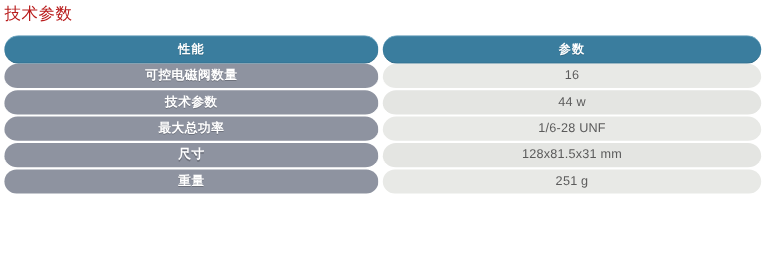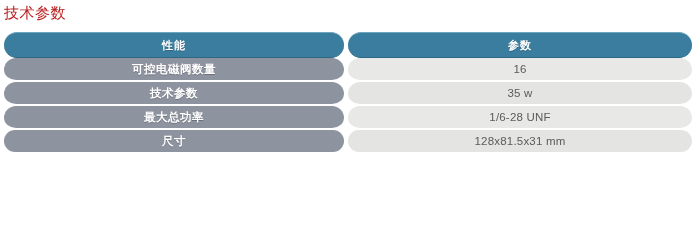--- a/index.html
+++ b/index.html
@@ -134,28 +134,33 @@
     </thead>
     <tbody>
       <tr>
         <td class="name-cell">可控电磁阀数量</td>
         <td class="gap-cell"></td>
         <td class="value-cell">16</td>
       </tr>
       <tr>
         <td class="name-cell">技术参数</td>
         <td class="gap-cell"></td>
-        <td class="value-cell">35 w</td>
+        <td class="value-cell">44 w</td>
       </tr>
       <tr>
         <td class="name-cell">最大总功率</td>
         <td class="gap-cell"></td>
         <td class="value-cell">1/6-28 UNF</td>
       </tr>
       <tr>
         <td class="name-cell">尺寸</td>
         <td class="gap-cell"></td>
         <td class="value-cell">128x81.5x31 mm</td>
       </tr>
+      <tr>
+        <td class="name-cell">重量</td>
+        <td class="gap-cell"></td>
+        <td class="value-cell">251 g</td>
+      </tr>
     </tbody>
   </table>
 
 </div>
 
 </body></html>

